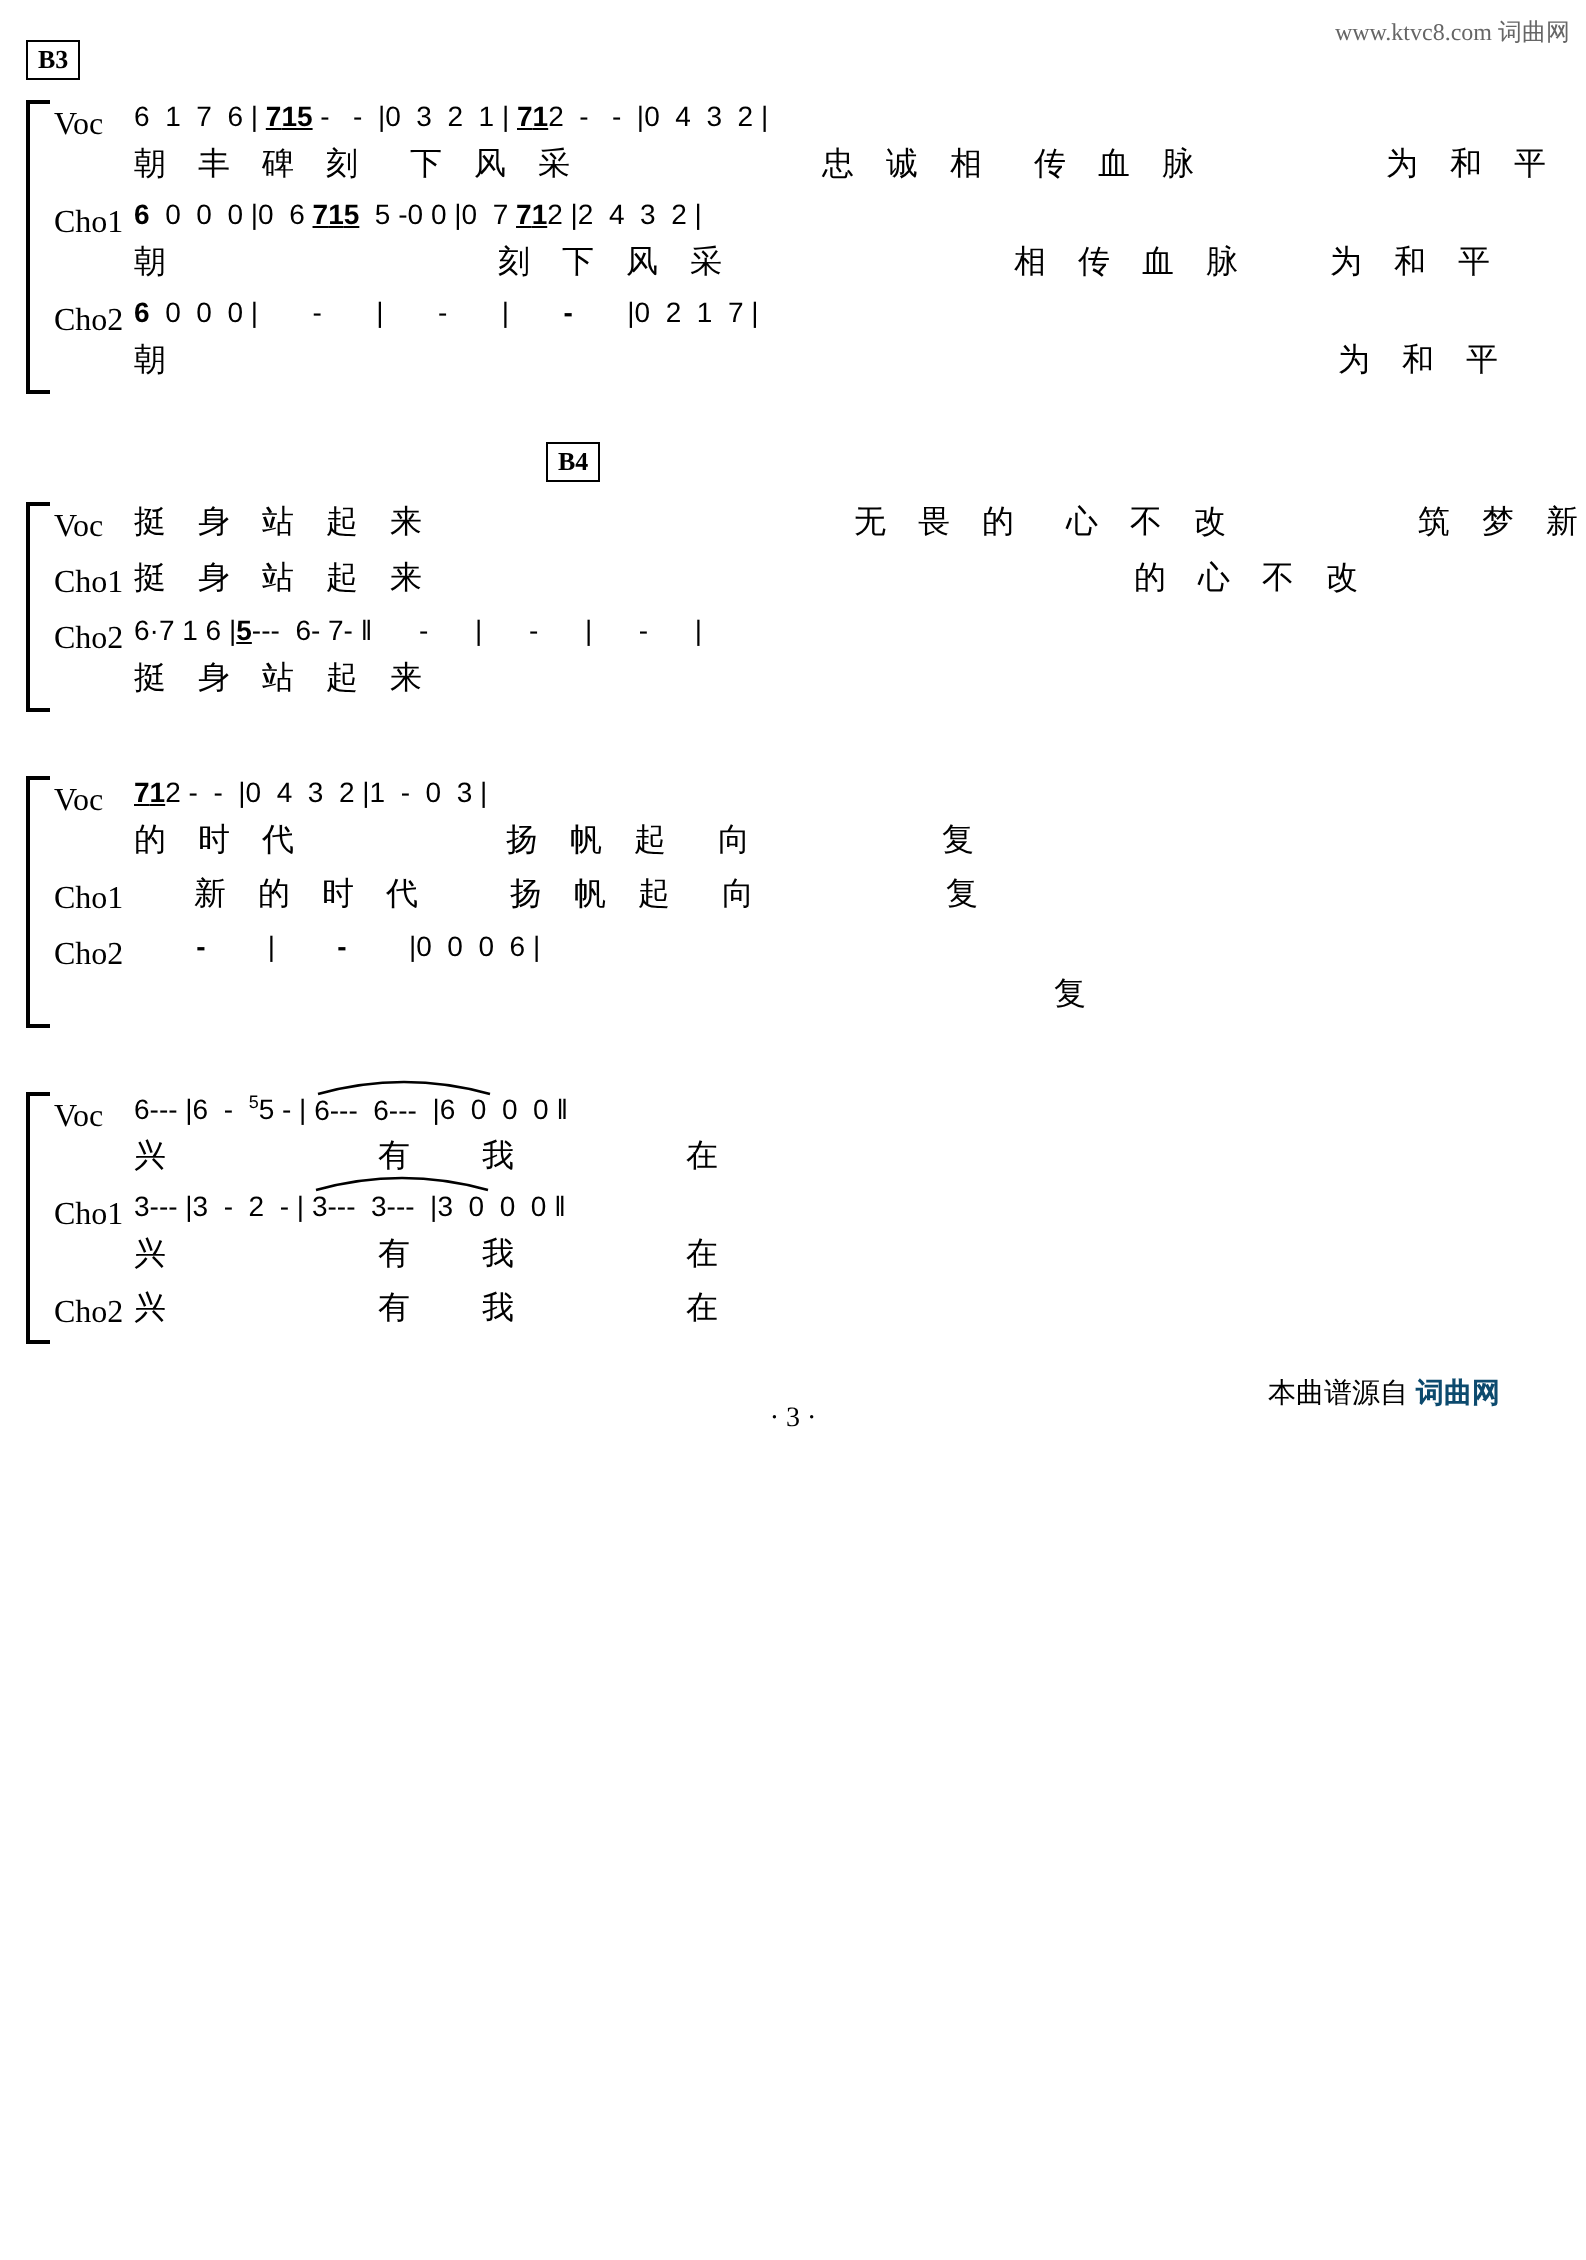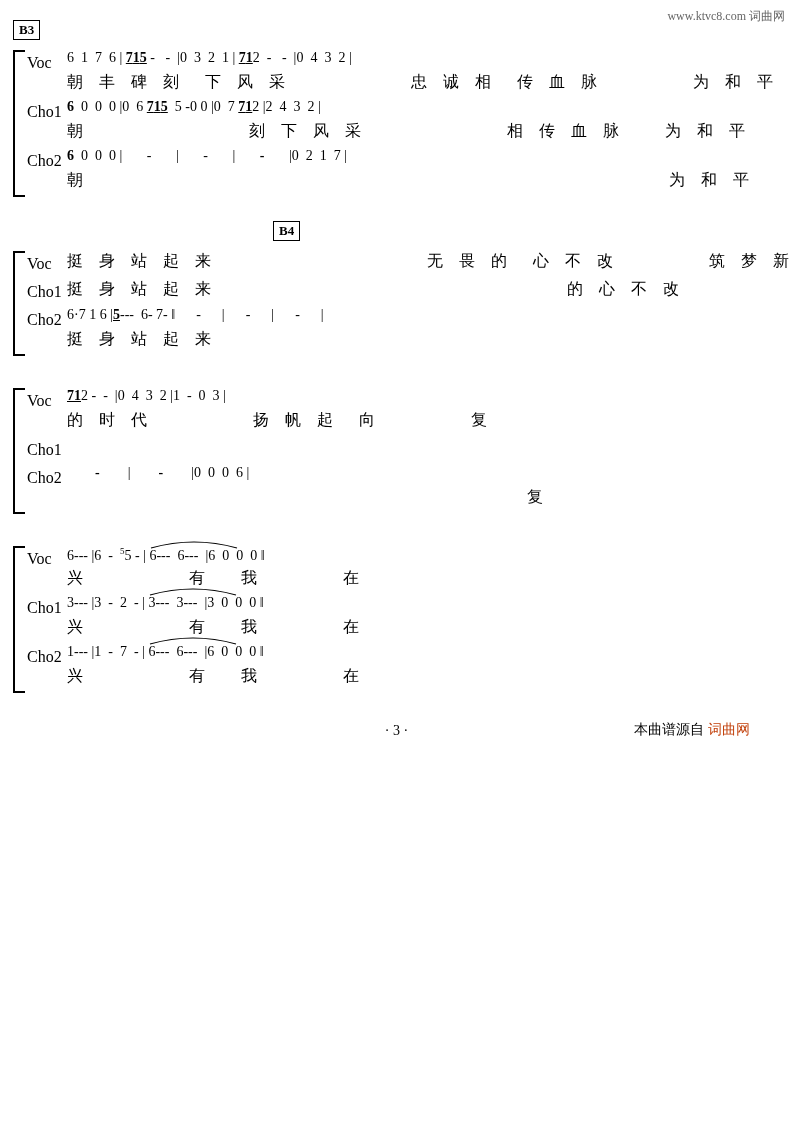--- a/index.html
+++ b/index.html
@@ -64,21 +64,21 @@
     }
     .staff-group-rows {
       flex: 1;
     }
     .voice-block {
       margin-bottom: 6px;
     }
     .notes-text {
       font-size: 14px;
       min-height: 22px;
-      font-family: Liberation Serif, serif;
+      font-family: Liberation Sans, sans-serif;
       white-space: nowrap;
     }
     .lyrics-text {
       font-size: 16px;
       min-height: 18px;
       font-family: "SimSun", serif;
       white-space: nowrap;
       letter-spacing: 6px;
     }
   </style>
@@ -212,20 +212,23 @@
                 的&nbsp;时&nbsp;代&nbsp;&nbsp;&nbsp;&nbsp;&nbsp;&nbsp;&nbsp;&nbsp;&nbsp;&nbsp;扬&nbsp;帆&nbsp;起&nbsp;&nbsp;向&nbsp;&nbsp;&nbsp;&nbsp;&nbsp;&nbsp;&nbsp;&nbsp;&nbsp;复
               </div>
             </div>
           </div>
         </div>
 
         <div class="voice-block">
           <div style="display:flex;align-items:flex-start;">
             <div class="voice-label">Cho1</div>
             <div class="music-content">
+              <div class="lyrics-text">
+                &nbsp;&nbsp;&nbsp;新&nbsp;的&nbsp;时&nbsp;代&nbsp;&nbsp;&nbsp;&nbsp;扬&nbsp;帆&nbsp;起&nbsp;&nbsp;向&nbsp;&nbsp;&nbsp;&nbsp;&nbsp;&nbsp;&nbsp;&nbsp;&nbsp;复
+              </div>
             </div>
           </div>
         </div>
 
         <div class="voice-block">
           <div style="display:flex;align-items:flex-start;">
             <div class="voice-label">Cho2</div>
             <div class="music-content">
               <div class="notes-text">
                 &nbsp;&nbsp;&nbsp;&nbsp;&nbsp;&nbsp;&nbsp;&nbsp;<b>-</b>&nbsp;&nbsp;&nbsp;&nbsp;&nbsp;&nbsp;&nbsp;&nbsp;|&nbsp;&nbsp;&nbsp;&nbsp;&nbsp;&nbsp;&nbsp;&nbsp;<b>-</b>&nbsp;&nbsp;&nbsp;&nbsp;&nbsp;&nbsp;&nbsp;&nbsp;|0&nbsp;&nbsp;0&nbsp;&nbsp;0&nbsp;&nbsp;6&nbsp;|
@@ -287,42 +290,32 @@
                 兴&nbsp;&nbsp;&nbsp;&nbsp;&nbsp;&nbsp;&nbsp;&nbsp;&nbsp;&nbsp;有&nbsp;&nbsp;&nbsp;我&nbsp;&nbsp;&nbsp;&nbsp;&nbsp;&nbsp;&nbsp;&nbsp;在
               </div>
             </div>
           </div>
         </div>
 
         <div class="voice-block">
           <div style="display:flex;align-items:flex-start;">
             <div class="voice-label">Cho2</div>
             <div class="music-content">
-              <div class="notes-text">
-                1---&nbsp;|1&nbsp;&nbsp;-&nbsp;&nbsp;7&nbsp;&nbsp;-&nbsp;|
-                <span style="position:relative;display:inline;">
-                  6---&nbsp;&nbsp;6---
-                  <svg width="90" height="12" style="position:absolute;top:-10px;left:0;" viewBox="0 0 90 12">
-                      <path d="M2,10 Q45,-2 88,10" stroke="#000" stroke-width="1.2" fill="none"></path>
-                    </svg>
-                </span>
-                &nbsp;|6&nbsp;&nbsp;0&nbsp;&nbsp;0&nbsp;&nbsp;0&nbsp;‖
-              </div>
               <div class="lyrics-text">
                 兴&nbsp;&nbsp;&nbsp;&nbsp;&nbsp;&nbsp;&nbsp;&nbsp;&nbsp;&nbsp;有&nbsp;&nbsp;&nbsp;我&nbsp;&nbsp;&nbsp;&nbsp;&nbsp;&nbsp;&nbsp;&nbsp;在
               </div>
             </div>
           </div>
         </div>
 
       </div>
     </div>
   </div>
 
   <div style="margin-top:30px;position:relative;text-align:center;">
     <span>· 3 ·</span>
-    <div style="position:absolute;right:30px;bottom:0;display:flex;gap:4px;align-items:center;">
+    <div style="position:absolute;right:30px;bottom:12px;display:flex;gap:4px;align-items:center;">
       <span>本曲谱源自</span>
-      <span style="color:#c2410c;font-weight:normal;">词曲网</span>
+      <span style="color:#0c4a6e;font-weight:bold;">词曲网</span>
     </div>
   </div>
 
 </div>
 
 </body></html>

